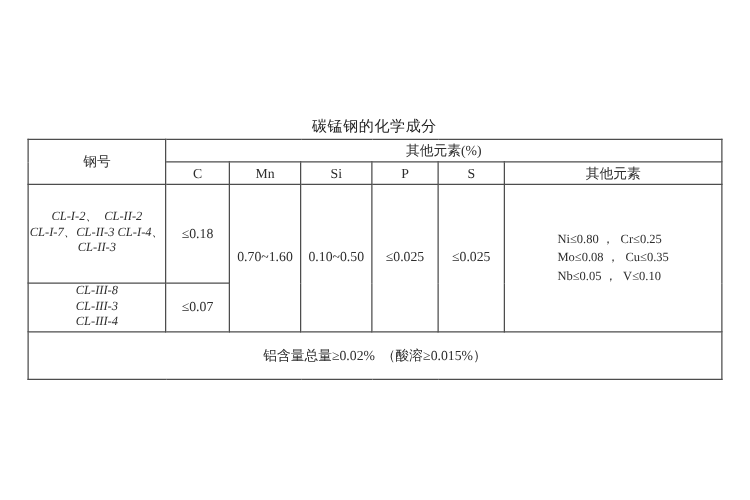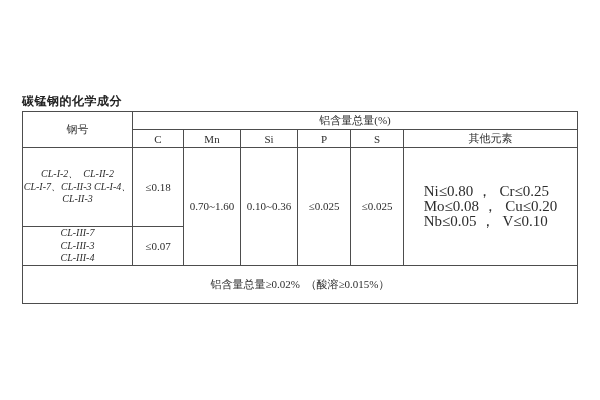--- a/index.html
+++ b/index.html
@@ -7,22 +7,23 @@
     position:relative;
     width:600px;height:400px;
     background:#ffffff;
     font-family:"Liberation Serif","DejaVu Serif",serif;
     color:#2d2d2d;
     overflow:hidden;
   }
   .doc-title{
     position:absolute;
     left:22px;top:93px;width:555px;
+    text-align:center;
     font-size:12px;
-    font-weight:bold;
+    font-weight:normal;
     color:#222;
     letter-spacing:0.5px;
   }
   table.comp{
     position:absolute;
     left:22px;top:111px;
     width:555px;
     border-collapse:collapse;
     table-layout:fixed;
   }
@@ -47,21 +48,21 @@
   }
   td.val{font-size:11px;white-space:pre;}
   td.other-cell{text-align:center;}
   .other-block{
     display:inline-block;
     text-align:left;
     margin:0 auto;
   }
   .other-block .line{
     white-space:pre;
-    font-size:15px;
+    font-size:10px;
     line-height:15px;
   }
   td.note{
     text-align:left;
     padding-left:2px;
     font-size:11px;
     white-space:pre;
     margin-left:35px;
   }
 </style>
@@ -79,55 +80,55 @@
       <col style="width:57px">
       <col style="width:57px">
       <col style="width:53px">
       <col style="width:53px">
       <col style="width:174px">
     </colgroup>
 
     <tbody>
         <tr style="height:18px">
       <td rowspan="2" class="hdr-grade">钢号</td>
-      <td colspan="6" class="hdr-comp">铝含量总量(%)</td>
+      <td colspan="6" class="hdr-comp">其他元素(%)</td>
     </tr>
 
     <tr style="height:18px">
       <td class="hdr-el">C</td>
       <td class="hdr-el">Mn</td>
       <td class="hdr-el">Si</td>
       <td class="hdr-el">P</td>
       <td class="hdr-el">S</td>
       <td class="hdr-other">其他元素</td>
     </tr>
 
     <tr style="height:79px">
       <td class="grades">
         <div class="line">CL-I-2、  CL-II-2</div>
         <div class="line">CL-I-7、CL-II-3 CL-I-4、</div>
         <div class="line">CL-II-3</div>
       </td>
       <td class="val">≤0.18</td>
       <td rowspan="2" class="val">0.70~1.60</td>
-      <td rowspan="2" class="val">0.10~0.36</td>
+      <td rowspan="2" class="val">0.10~0.50</td>
       <td rowspan="2" class="val">≤0.025</td>
       <td rowspan="2" class="val">≤0.025</td>
       <td rowspan="2" class="other-cell">
         <div class="other-block">
           <div class="line">Ni≤0.80 ，  Cr≤0.25</div>
-          <div class="line">Mo≤0.08 ，  Cu≤0.20</div>
+          <div class="line">Mo≤0.08 ，  Cu≤0.35</div>
           <div class="line">Nb≤0.05 ，  V≤0.10</div>
         </div>
       </td>
     </tr>
 
     <tr style="height:37px">
       <td class="grades">
-        <div class="line">CL-III-7</div>
+        <div class="line">CL-III-8</div>
         <div class="line">CL-III-3</div>
         <div class="line">CL-III-4</div>
       </td>
       <td class="val">≤0.07</td>
     </tr>
 
     <tr style="height:38px">
       <td colspan="7" class="note">铝含量总量≥0.02%  （酸溶≥0.015%）</td>
     </tr>
   </tbody>

